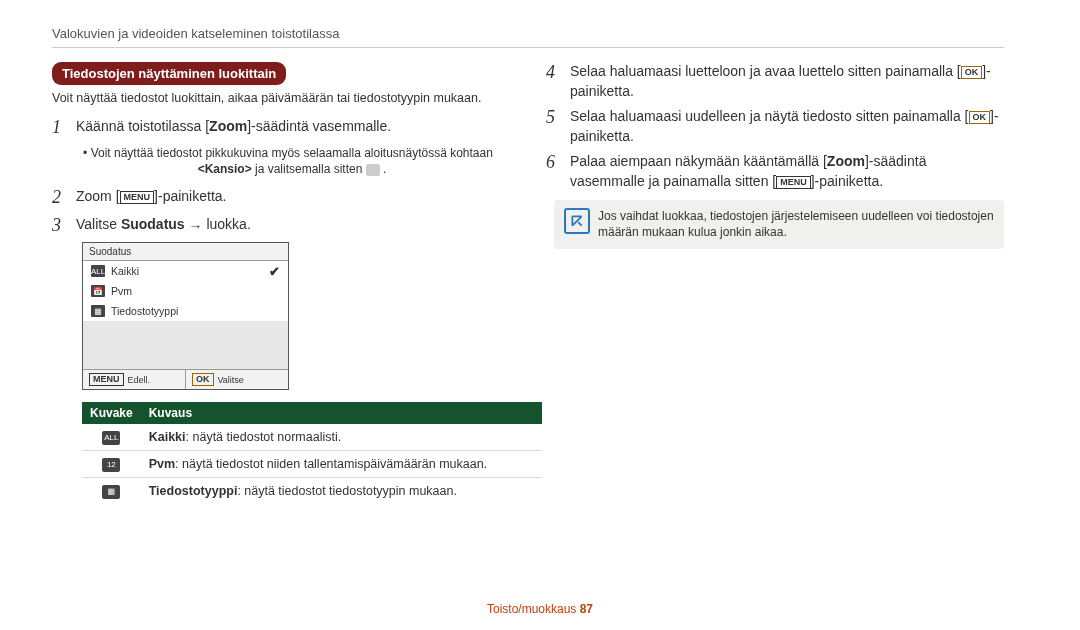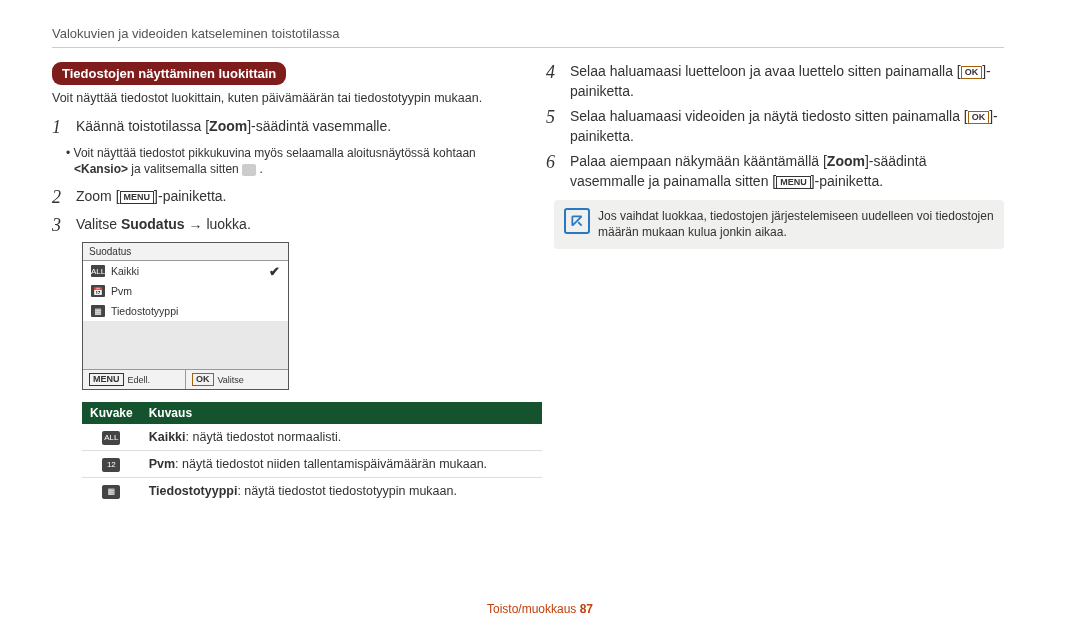--- a/index.html
+++ b/index.html
@@ -65,20 +65,21 @@
     font-size: 14px;
     line-height: 1.4;
   }
   .bullet {
     font-size: 12px;
     margin-left: 14px;
     margin-bottom: 10px;
     line-height: 1.35;
     text-indent: -8px;
     padding-left: 8px;
+    text-align: center;
   }
   .bullet::before { content: "• "; }
   .inline-bold { font-weight: bold; }
   .menu-box {
     display: inline-block;
     border: 1px solid #333;
     font-size: 9px;
     font-weight: bold;
     padding: 0 3px;
     border-radius: 0;
@@ -235,21 +236,21 @@
 </head>
 <body>
 
 <div class="page">
   <div class="breadcrumb">Valokuvien ja videoiden katseleminen toistotilassa</div>
 
   <div class="columns">
 
     <div class="col">
       <div class="section-title">Tiedostojen näyttäminen luokittain</div>
-      <div class="intro">Voit näyttää tiedostot luokittain, kuten päivämäärän tai tiedostotyypin mukaan.</div>
+      <div class="intro">Voit näyttää tiedostot luokittain, aikaa päivämäärän tai tiedostotyypin mukaan.</div>
 
       
       <div class="step">
         <div class="step-num">1</div>
         <div class="step-body">
           <span>Käännä toistotilassa [</span><span class="inline-bold">Zoom</span><span>]-säädintä vasemmalle.</span>
         </div>
       </div>
       <div class="bullet">
         <span>Voit näyttää tiedostot pikkukuvina myös selaamalla aloitusnäytössä kohtaan </span><span class="inline-bold">&lt;Kansio&gt;</span><span> ja valitsemalla sitten </span><span class="mini-icon"></span> .
@@ -327,21 +328,21 @@
       <div class="step">
         <div class="step-num">4</div>
         <div class="step-body">
           <span>Selaa haluamaasi luetteloon ja avaa luettelo sitten painamalla [</span><span class="ok-box">OK</span><span>]-painiketta.</span>
         </div>
       </div>
 
       <div class="step">
         <div class="step-num">5</div>
         <div class="step-body">
-          <span>Selaa haluamaasi videoiden ja näytä tiedosto sitten painamalla [</span><span class="ok-box">OK</span><span>]-painiketta.</span>
+          <span>Selaa haluamaasi uudelleen ja näytä tiedosto sitten painamalla [</span><span class="ok-box">OK</span><span>]-painiketta.</span>
         </div>
       </div>
 
       <div class="step">
         <div class="step-num">6</div>
         <div class="step-body">
           <span>Palaa aiempaan näkymään kääntämällä [</span><span class="inline-bold">Zoom</span><span>]-säädintä vasemmalle ja painamalla sitten [</span><span class="menu-box">MENU</span><span>]-painiketta.</span>
         </div>
       </div>
 

